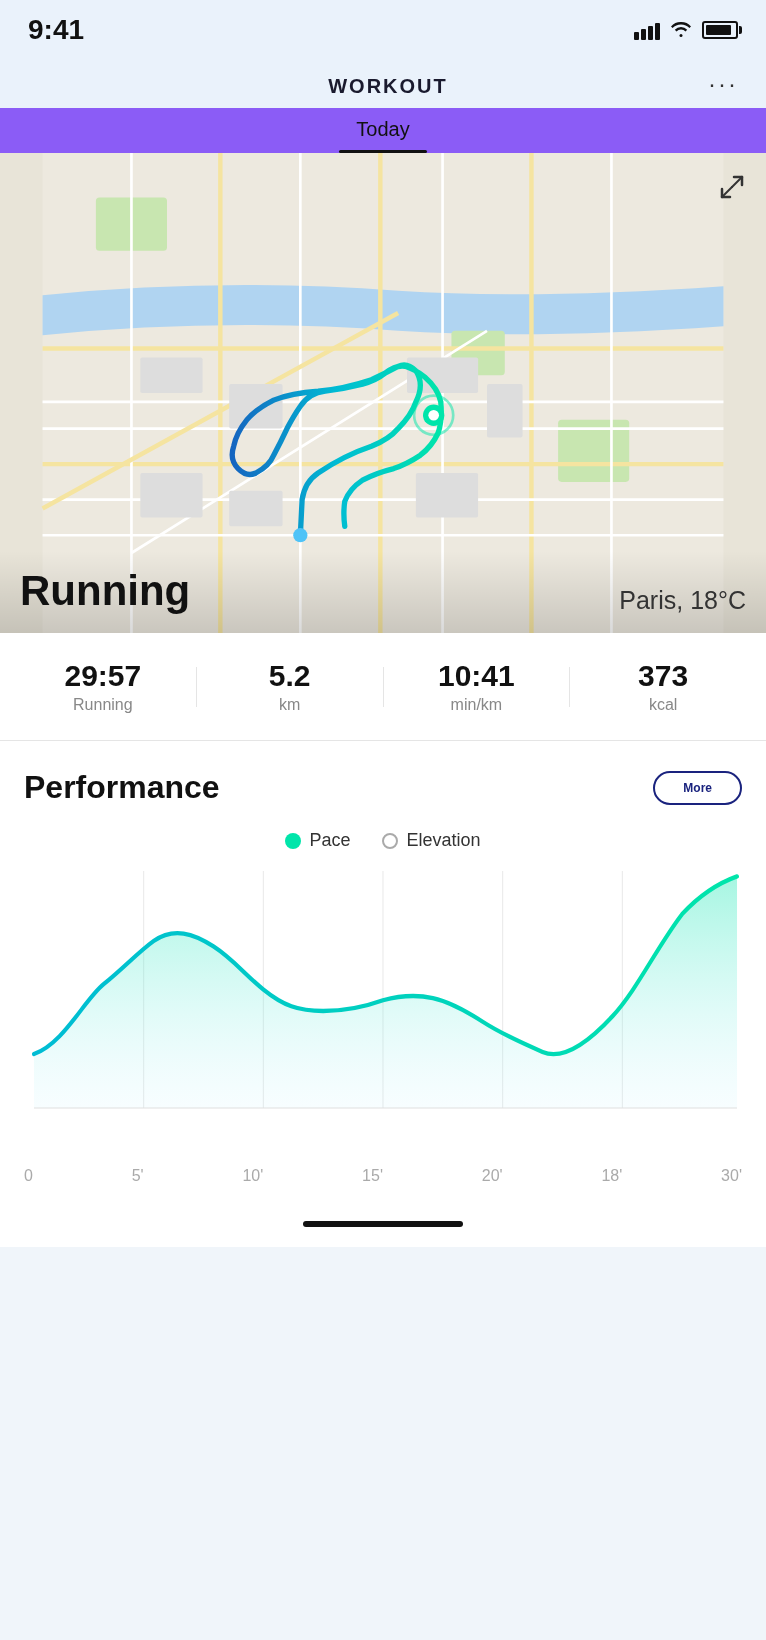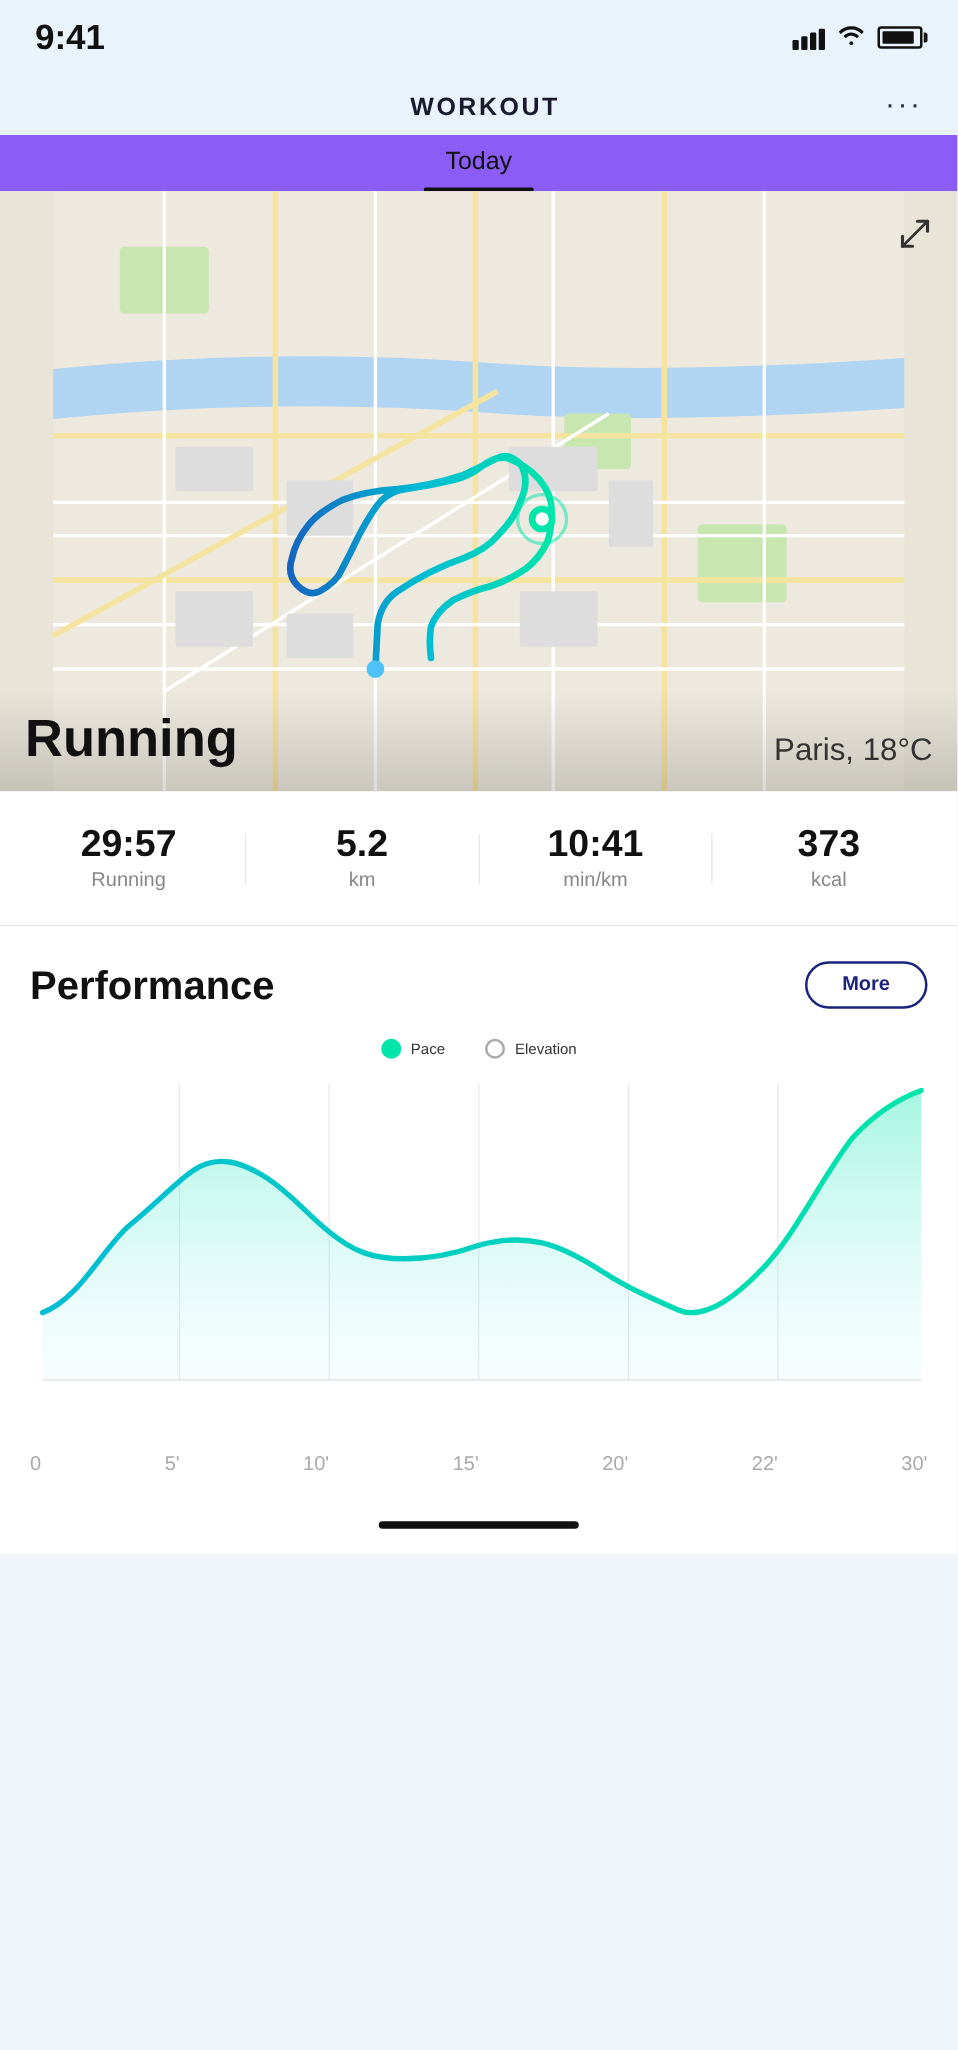--- a/index.html
+++ b/index.html
@@ -209,40 +209,40 @@
     }
     .performance-title {
       font-size: 32px;
       font-weight: 800;
       color: #111;
     }
     .more-button {
       border: 2.5px solid #1a237e;
       border-radius: 50px;
       padding: 8px 28px;
-      font-size: 16px;
+      font-size: 12px;
       font-weight: 700;
       color: #1a237e;
       background: #fff;
       cursor: pointer;
     }
 
     
     .legend {
       display: flex;
       align-items: center;
       gap: 32px;
       margin-bottom: 20px;
       justify-content: center;
     }
     .legend-item {
       display: flex;
       align-items: center;
       gap: 8px;
-      font-size: 12px;
+      font-size: 18px;
       color: #333;
     }
     .legend-dot-filled {
       width: 16px;
       height: 16px;
       border-radius: 50%;
       background: #00e5aa;
     }
     .legend-dot-empty {
       width: 16px;
@@ -531,20 +531,20 @@
       <line x1="10" y1="220" x2="715" y2="220" stroke="#e0e0e0" stroke-width="1"></line>
     </svg>
   </div>
 
   <div class="x-axis">
     <span>0</span>
     <span>5'</span>
     <span>10'</span>
     <span>15'</span>
     <span>20'</span>
-    <span>22'</span>
+    <span>18'</span>
     <span>30'</span>
   </div>
 </div>
 
 <div class="home-indicator">
   <div class="home-bar"></div>
 </div>
 
 </body></html>

